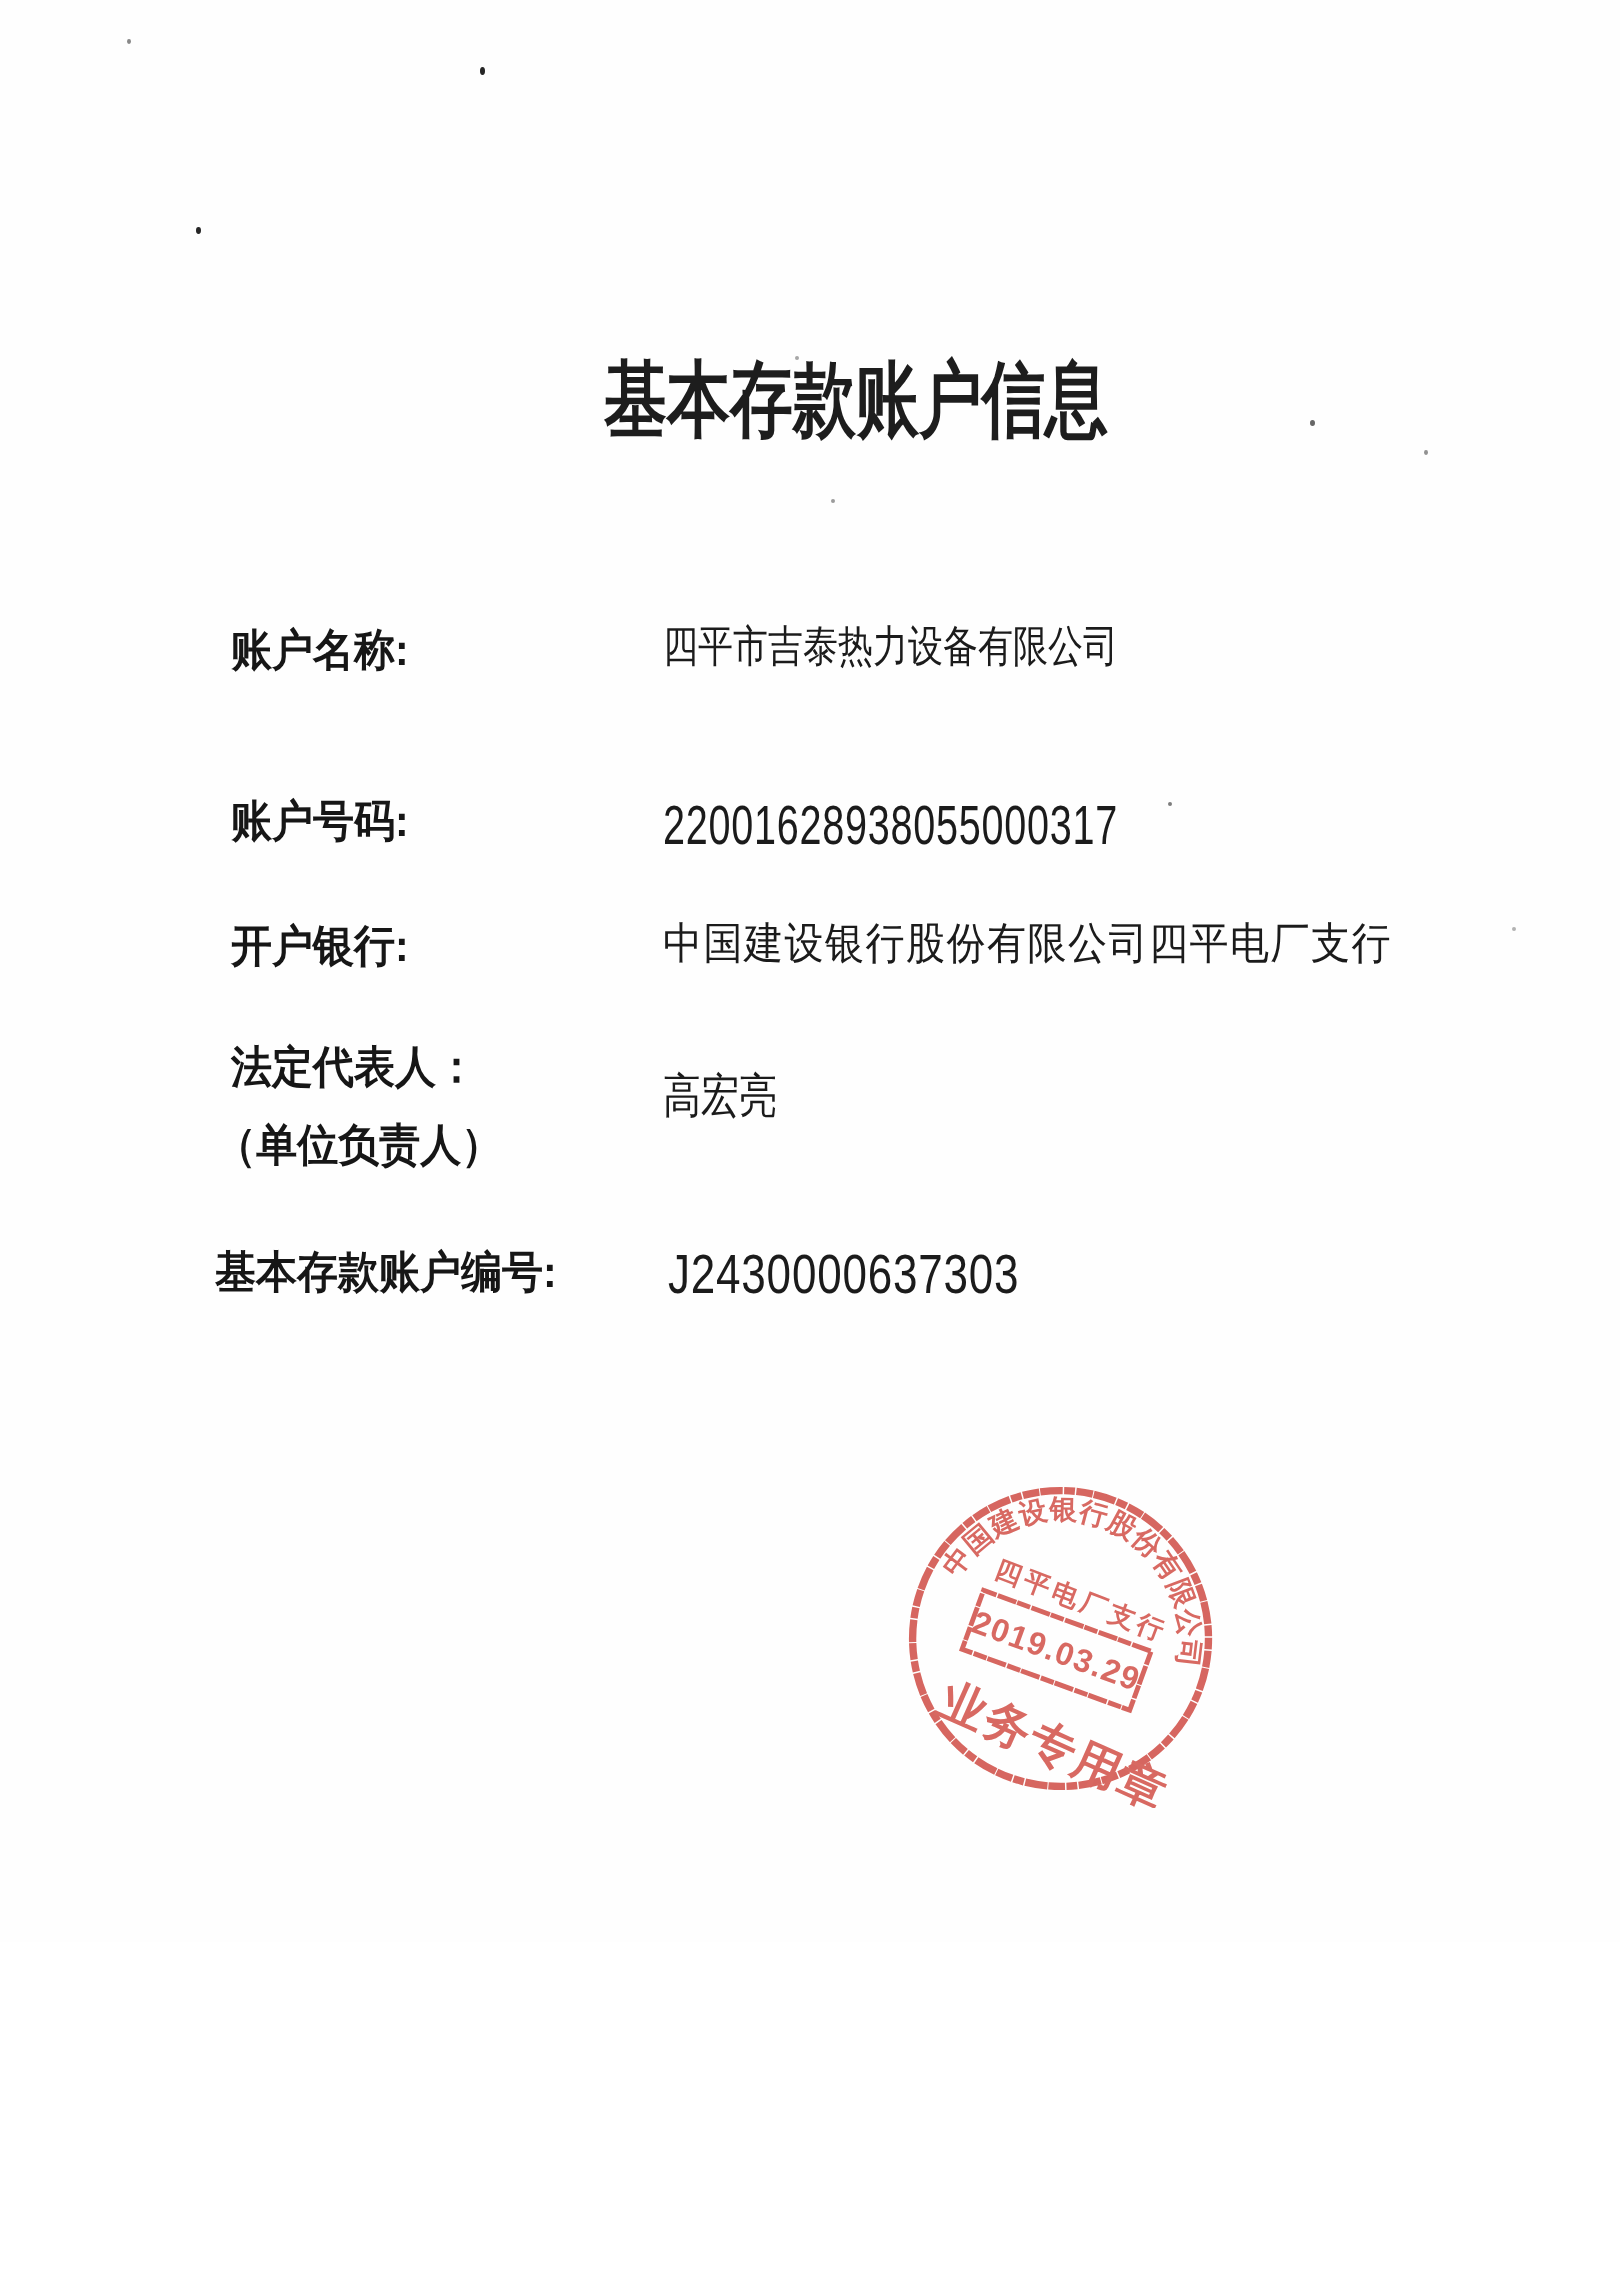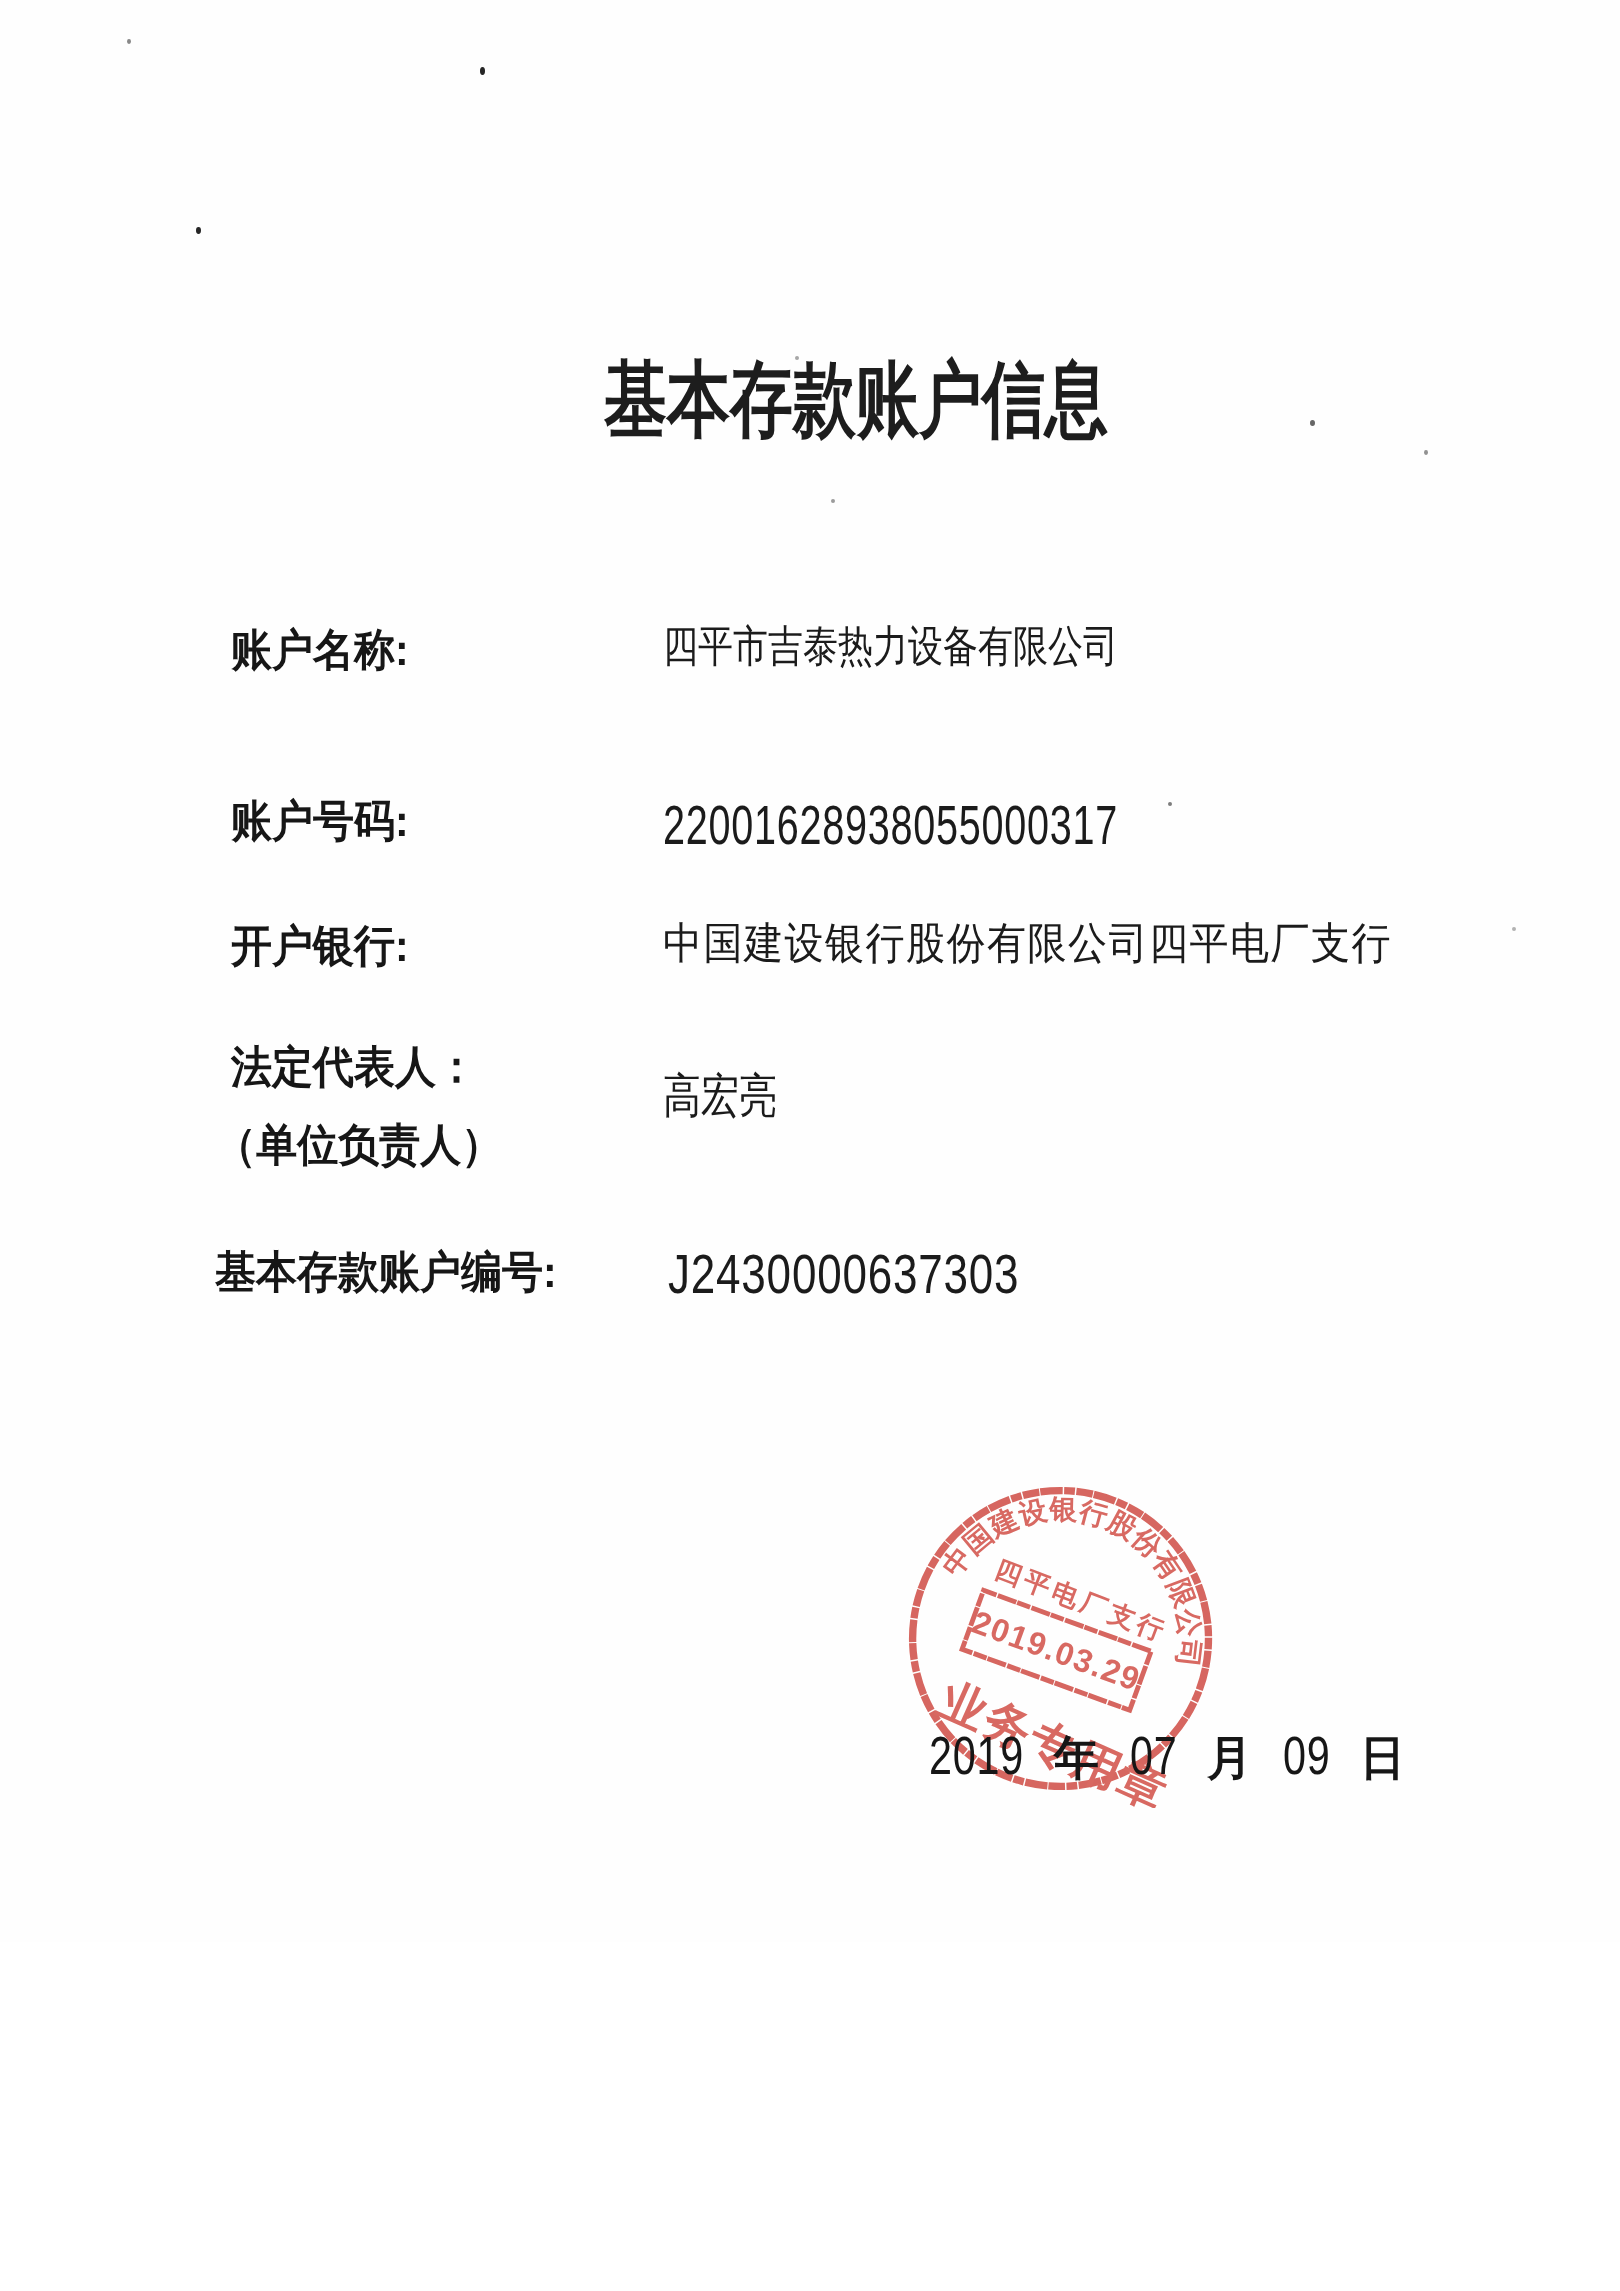--- a/index.html
+++ b/index.html
@@ -78,28 +78,20 @@
       </text>
       <text x="188" y="142" text-anchor="middle" font-size="27" font-weight="700" letter-spacing="4" transform="rotate(21 188 142)">四平电厂支行</text>
       <g transform="rotate(20 166 184)">
         <rect x="75" y="152" width="182" height="64" fill="none" stroke="#cf453c" stroke-width="5" stroke-dasharray="14 1.5 20 1"></rect>
         <text x="166" y="196" text-anchor="middle" font-size="33" font-weight="700" letter-spacing="1.5">2019.03.29</text>
       </g>
       <text x="42" y="246" font-size="48" font-weight="700" letter-spacing="2" transform="rotate(24 42 246)">业务专用章</text>
     </g>
   </svg>
 
-  <div class="date-line">
-    <span class="date-num w4">2019</span>
-    <span class="date-cjk">年</span>
-    <span class="date-num w2">07</span>
-    <span class="date-cjk">月</span>
-    <span class="date-num w2">09</span>
-    <span class="date-cjk">日</span>
-  </div>
 
   <svg class="smudge" width="78" height="108" viewBox="0 0 80 110">
     <g fill="#181818" stroke="#181818">
       <path d="M37 4 C31 14 35 22 30 32 C28 38 33 42 30 48 C29 52 32 55 31 58" fill="none" stroke-width="4" stroke-linecap="round"></path>
       <path d="M40 42 l15 -7 l9 8 l-5 10 l9 6 l-3 13 l-13 4 l-6 -8 l-11 2 l-2 -11 l9 -4 z" stroke="none"></path>
       <path d="M18 52 l8 -3 l3 7 l-7 5 z" stroke="none"></path>
       <circle cx="52" cy="92" r="4.5" stroke="none"></circle>
     </g>
   </svg>
   <div class="speck" style="left:127px;top:39px;width:3.9px;height:4.9px;opacity:.55"></div>

